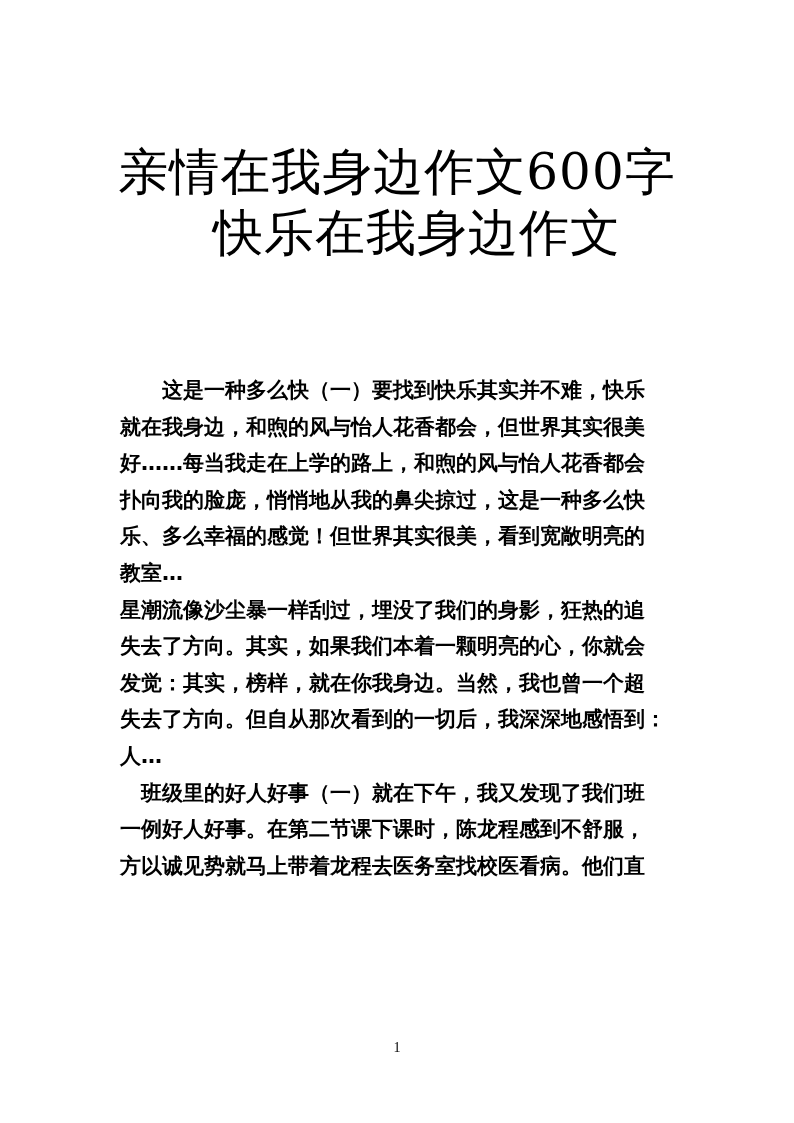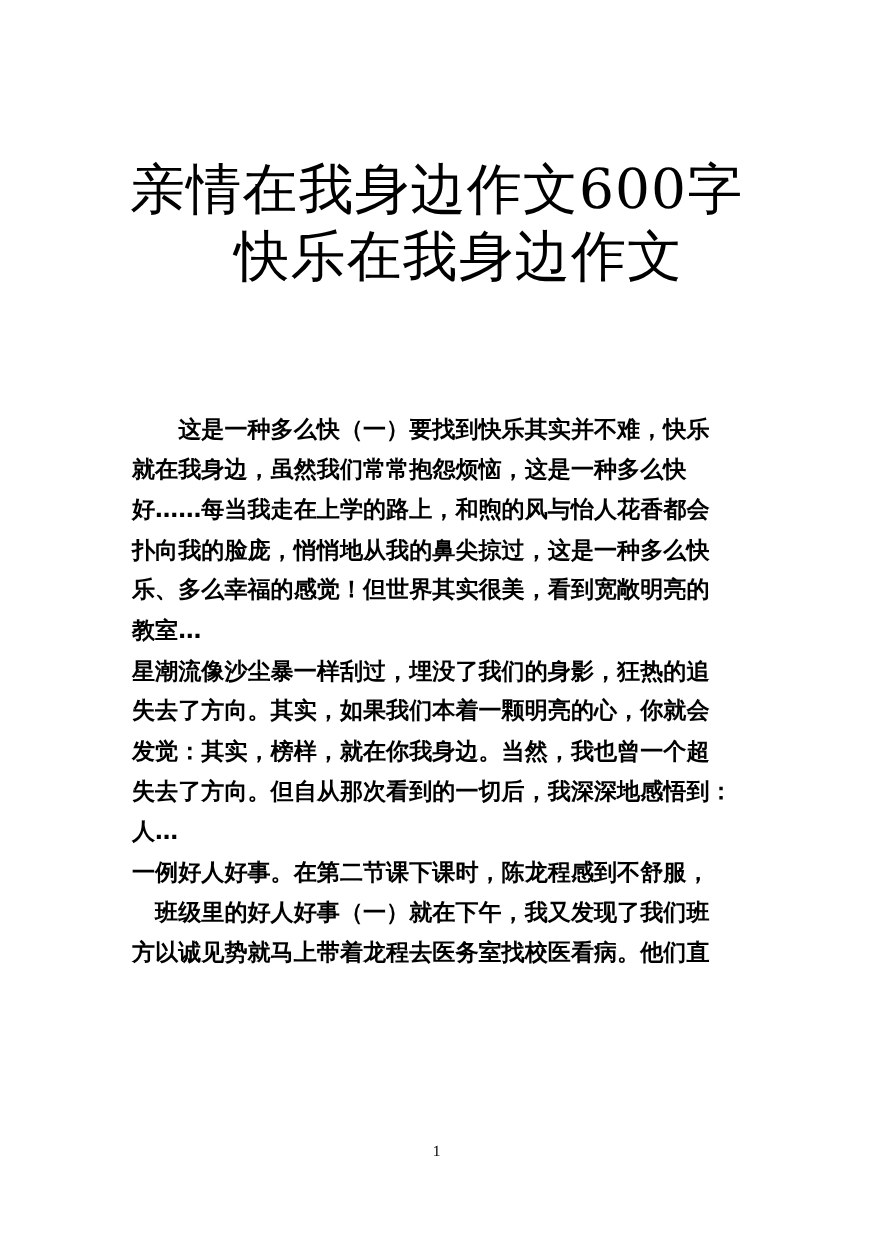--- a/index.html
+++ b/index.html
@@ -28,34 +28,34 @@
 </head>
 <body>
 
 <div class="page">
   <div class="title l1">亲情在我身边作文600字</div>
   <div class="title l2">快乐在我身边作文</div>
 
   <div class="body">
     <div>
       <span class="line indent2">这是一种多么快（一）要找到快乐其实并不难，快乐</span>
-      <span class="line">就在我身边，虽然我们常常抱怨烦恼，这是一种多么快</span>
+      <span class="line">就在我身边，和煦的风与怡人花香都会，但世界其实很美</span>
       <span class="line">好……每当我走在上学的路上，和煦的风与怡人花香都会</span>
       <span class="line">扑向我的脸庞，悄悄地从我的鼻尖掠过，这是一种多么快</span>
       <span class="line">乐、多么幸福的感觉！但世界其实很美，看到宽敞明亮的</span>
       <span class="line">教室…</span>
     </div>
     <div>
       <span class="line">星潮流像沙尘暴一样刮过，埋没了我们的身影，狂热的追</span>
       <span class="line">失去了方向。其实，如果我们本着一颗明亮的心，你就会</span>
       <span class="line">发觉：其实，榜样，就在你我身边。当然，我也曾一个超</span>
       <span class="line">失去了方向。但自从那次看到的一切后，我深深地感悟到：</span>
       <span class="line">人…</span>
     </div>
     <div>
+      <span class="line indent1">班级里的好人好事（一）就在下午，我又发现了我们班</span>
       <span class="line">一例好人好事。在第二节课下课时，陈龙程感到不舒服，</span>
-      <span class="line indent1">班级里的好人好事（一）就在下午，我又发现了我们班</span>
       <span class="line">方以诚见势就马上带着龙程去医务室找校医看病。他们直</span>
     </div>
   </div>
 
   <div class="pagenum">1</div>
 </div>
 
 </body></html>

